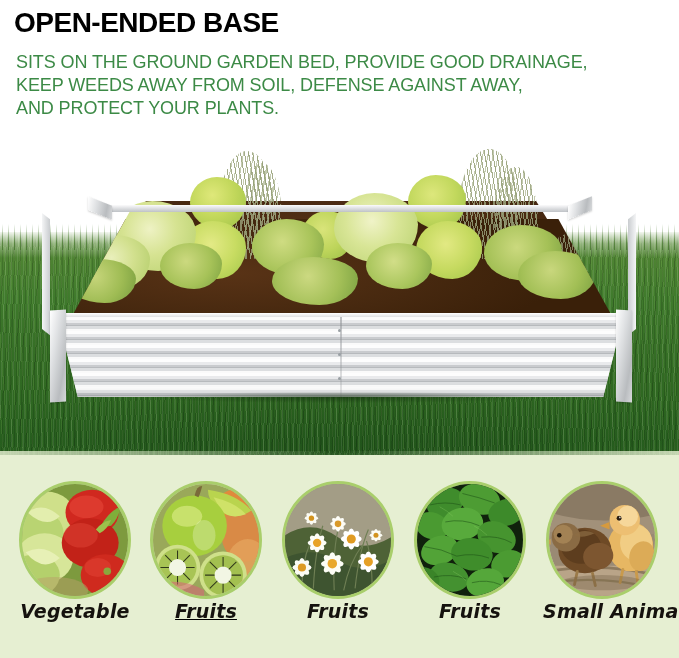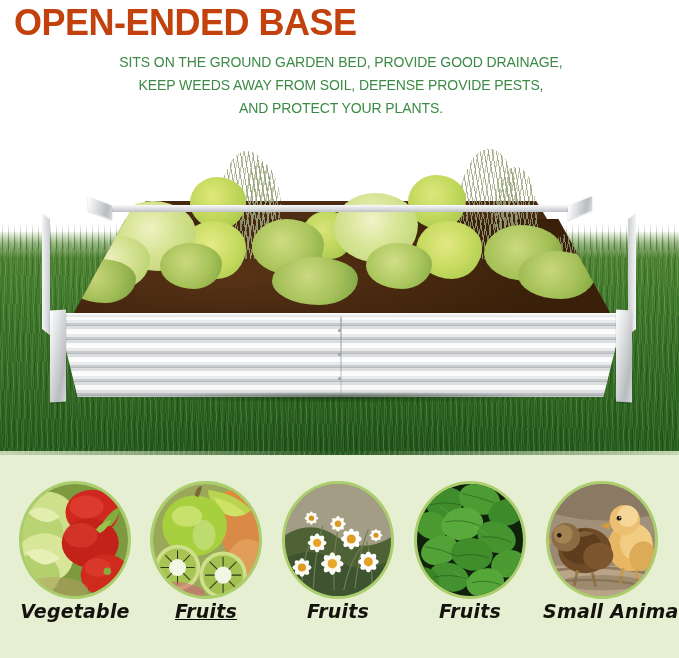--- a/index.html
+++ b/index.html
@@ -29,40 +29,39 @@
     left: 0;
     top: 0;
     width: 679px;
     height: 130px;
     z-index: 40;
   }
   .headline {
     position: absolute;
     left: 14px;
     top: 1px;
-    font-size: 36px;
+    font-size: 28px;
     line-height: 44px;
     font-weight: bold;
     letter-spacing: -0.5px;
-    color: #c2410c;
+    color: #000000;
     white-space: nowrap;
     font-family: "Liberation Sans", sans-serif;
   }
   .subhead {
     position: absolute;
     left: 16px;
     top: 51px;
     width: 650px;
-    font-size: 14px;
+    font-size: 18px;
     line-height: 23px;
     font-weight: normal;
     color: #3c8a46;
     letter-spacing: -0.1px;
     font-family: "Liberation Sans", sans-serif;
-    text-align: center;
   }
   .subhead .ln { display: block; white-space: nowrap; }
 
   
   .scene {
     position: absolute;
     left: 0;
     top: 120px;
     width: 679px;
     height: 350px;
@@ -327,21 +326,21 @@
 </style>
 </head>
 <body>
 
 <div id="poster">
 
   <div class="header">
     <div class="headline">OPEN-ENDED BASE</div>
     <div class="subhead">
       <span class="ln">SITS ON THE GROUND GARDEN BED, PROVIDE GOOD DRAINAGE,</span>
-      <span class="ln">KEEP WEEDS AWAY FROM SOIL, DEFENSE PROVIDE PESTS,</span>
+      <span class="ln">KEEP WEEDS AWAY FROM SOIL, DEFENSE AGAINST AWAY,</span>
       <span class="ln">AND PROTECT YOUR PLANTS.</span>
     </div>
   </div>
 
   <div class="scene">
 
     <div class="grass"></div>
     <div class="grass-tufts"></div>
 
     <div class="bed">

